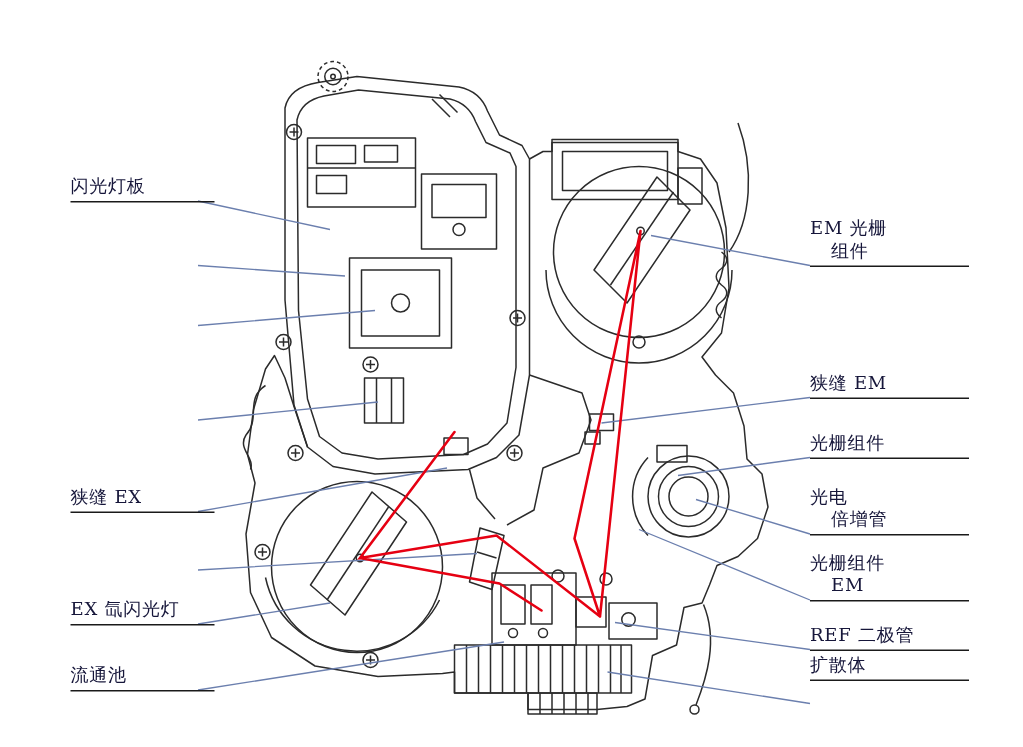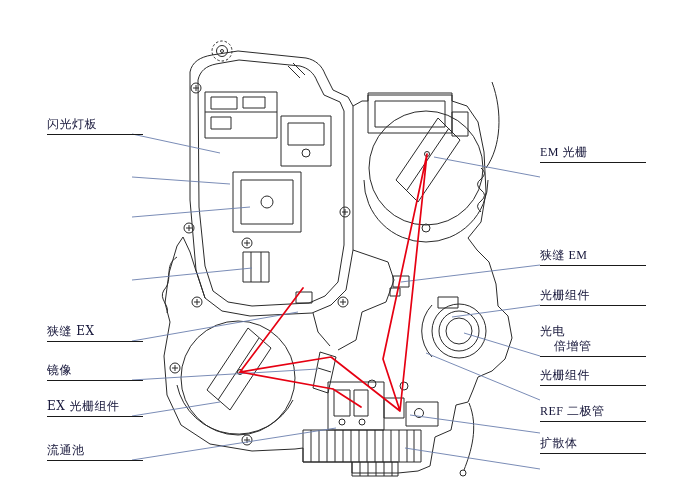--- a/index.html
+++ b/index.html
@@ -8,21 +8,21 @@
     font-family:"DejaVu Serif","Liberation Serif",serif;
   }
   .stage { position:absolute; left:0; top:0; width:682px; height:498px; }
   svg.drawing { position:absolute; left:0; top:0; }
   .lbl {
     position:absolute; font-size:12px; line-height:15px; color:#16163a;
     letter-spacing:0.5px; border-bottom:1px solid #1a1a1a; padding-bottom:2px;
     white-space:nowrap;
   }
   .left-lbl  { left:47px;  width:96px; }
-  .right-lbl { left:540px; width:106px;font-family:Liberation Serif, serif; }
+  .right-lbl { left:540px; width:106px; }
   .lbl .l2 { display:block; padding-left:14px; }
 </style>
 </head>
 <body>
 
 <div class="stage">
 
   <svg class="drawing" width="682" height="498" viewBox="0 0 682 498">
 
     <g stroke="#2b2b2b" fill="none" stroke-width="1" stroke-linejoin="round">
@@ -125,43 +125,44 @@
       <path d="M540,177 L434,157 M540,265 L401,282 M540,305 L452,317 M540,356 L464,333 M540,400 L426,353 M540,433 L410,415 M540,469 L405,448"></path>
     </g>
 
     <g stroke="#e60012" stroke-width="1.7" fill="none" stroke-linecap="round">
       <path d="M303,288 L240,372 L331,357 M240,372 L333,389 M331,357 L400,411 M333,389 L361,407 M427,154 L383,359 M427,154 L400,411 M383,359 L400,411"></path>
     </g>
   </svg>
 
   <div class="lbl left-lbl" style="top:117px">闪光灯板</div>
   <div class="lbl left-lbl" style="top:324px">狭缝 EX</div>
-  <div class="lbl left-lbl" style="top:363px">镜像</div>
-  <div class="lbl left-lbl" style="top:399px">EX 光栅组件</div>
+  <div class="lbl left-lbl" style="top:399px">EX 氙闪光灯</div>
   <div class="lbl left-lbl" style="top:443px">流通池</div>
 
   <div class="lbl right-lbl" style="top:145px">
     <span class="l1">EM 光栅</span>
+    <span class="l2">组件</span>
   </div>
   <div class="lbl right-lbl" style="top:248px">
     <span class="l1">狭缝 EM</span>
     <span class="l2"></span>
   </div>
   <div class="lbl right-lbl" style="top:288px">
     <span class="l1">光栅组件</span>
     <span class="l2"></span>
   </div>
   <div class="lbl right-lbl" style="top:324px">
     <span class="l1">光电</span>
     <span class="l2">倍增管</span>
   </div>
   <div class="lbl right-lbl" style="top:368px">
     <span class="l1">光栅组件</span>
+    <span class="l2">EM</span>
   </div>
-  <div class="lbl right-lbl" style="top:404px">
+  <div class="lbl right-lbl" style="top:416px">
     <span class="l1">REF 二极管</span>
     <span class="l2"></span>
   </div>
   <div class="lbl right-lbl" style="top:436px">
     <span class="l1">扩散体</span>
     <span class="l2"></span>
   </div>
 
 </div>
 

